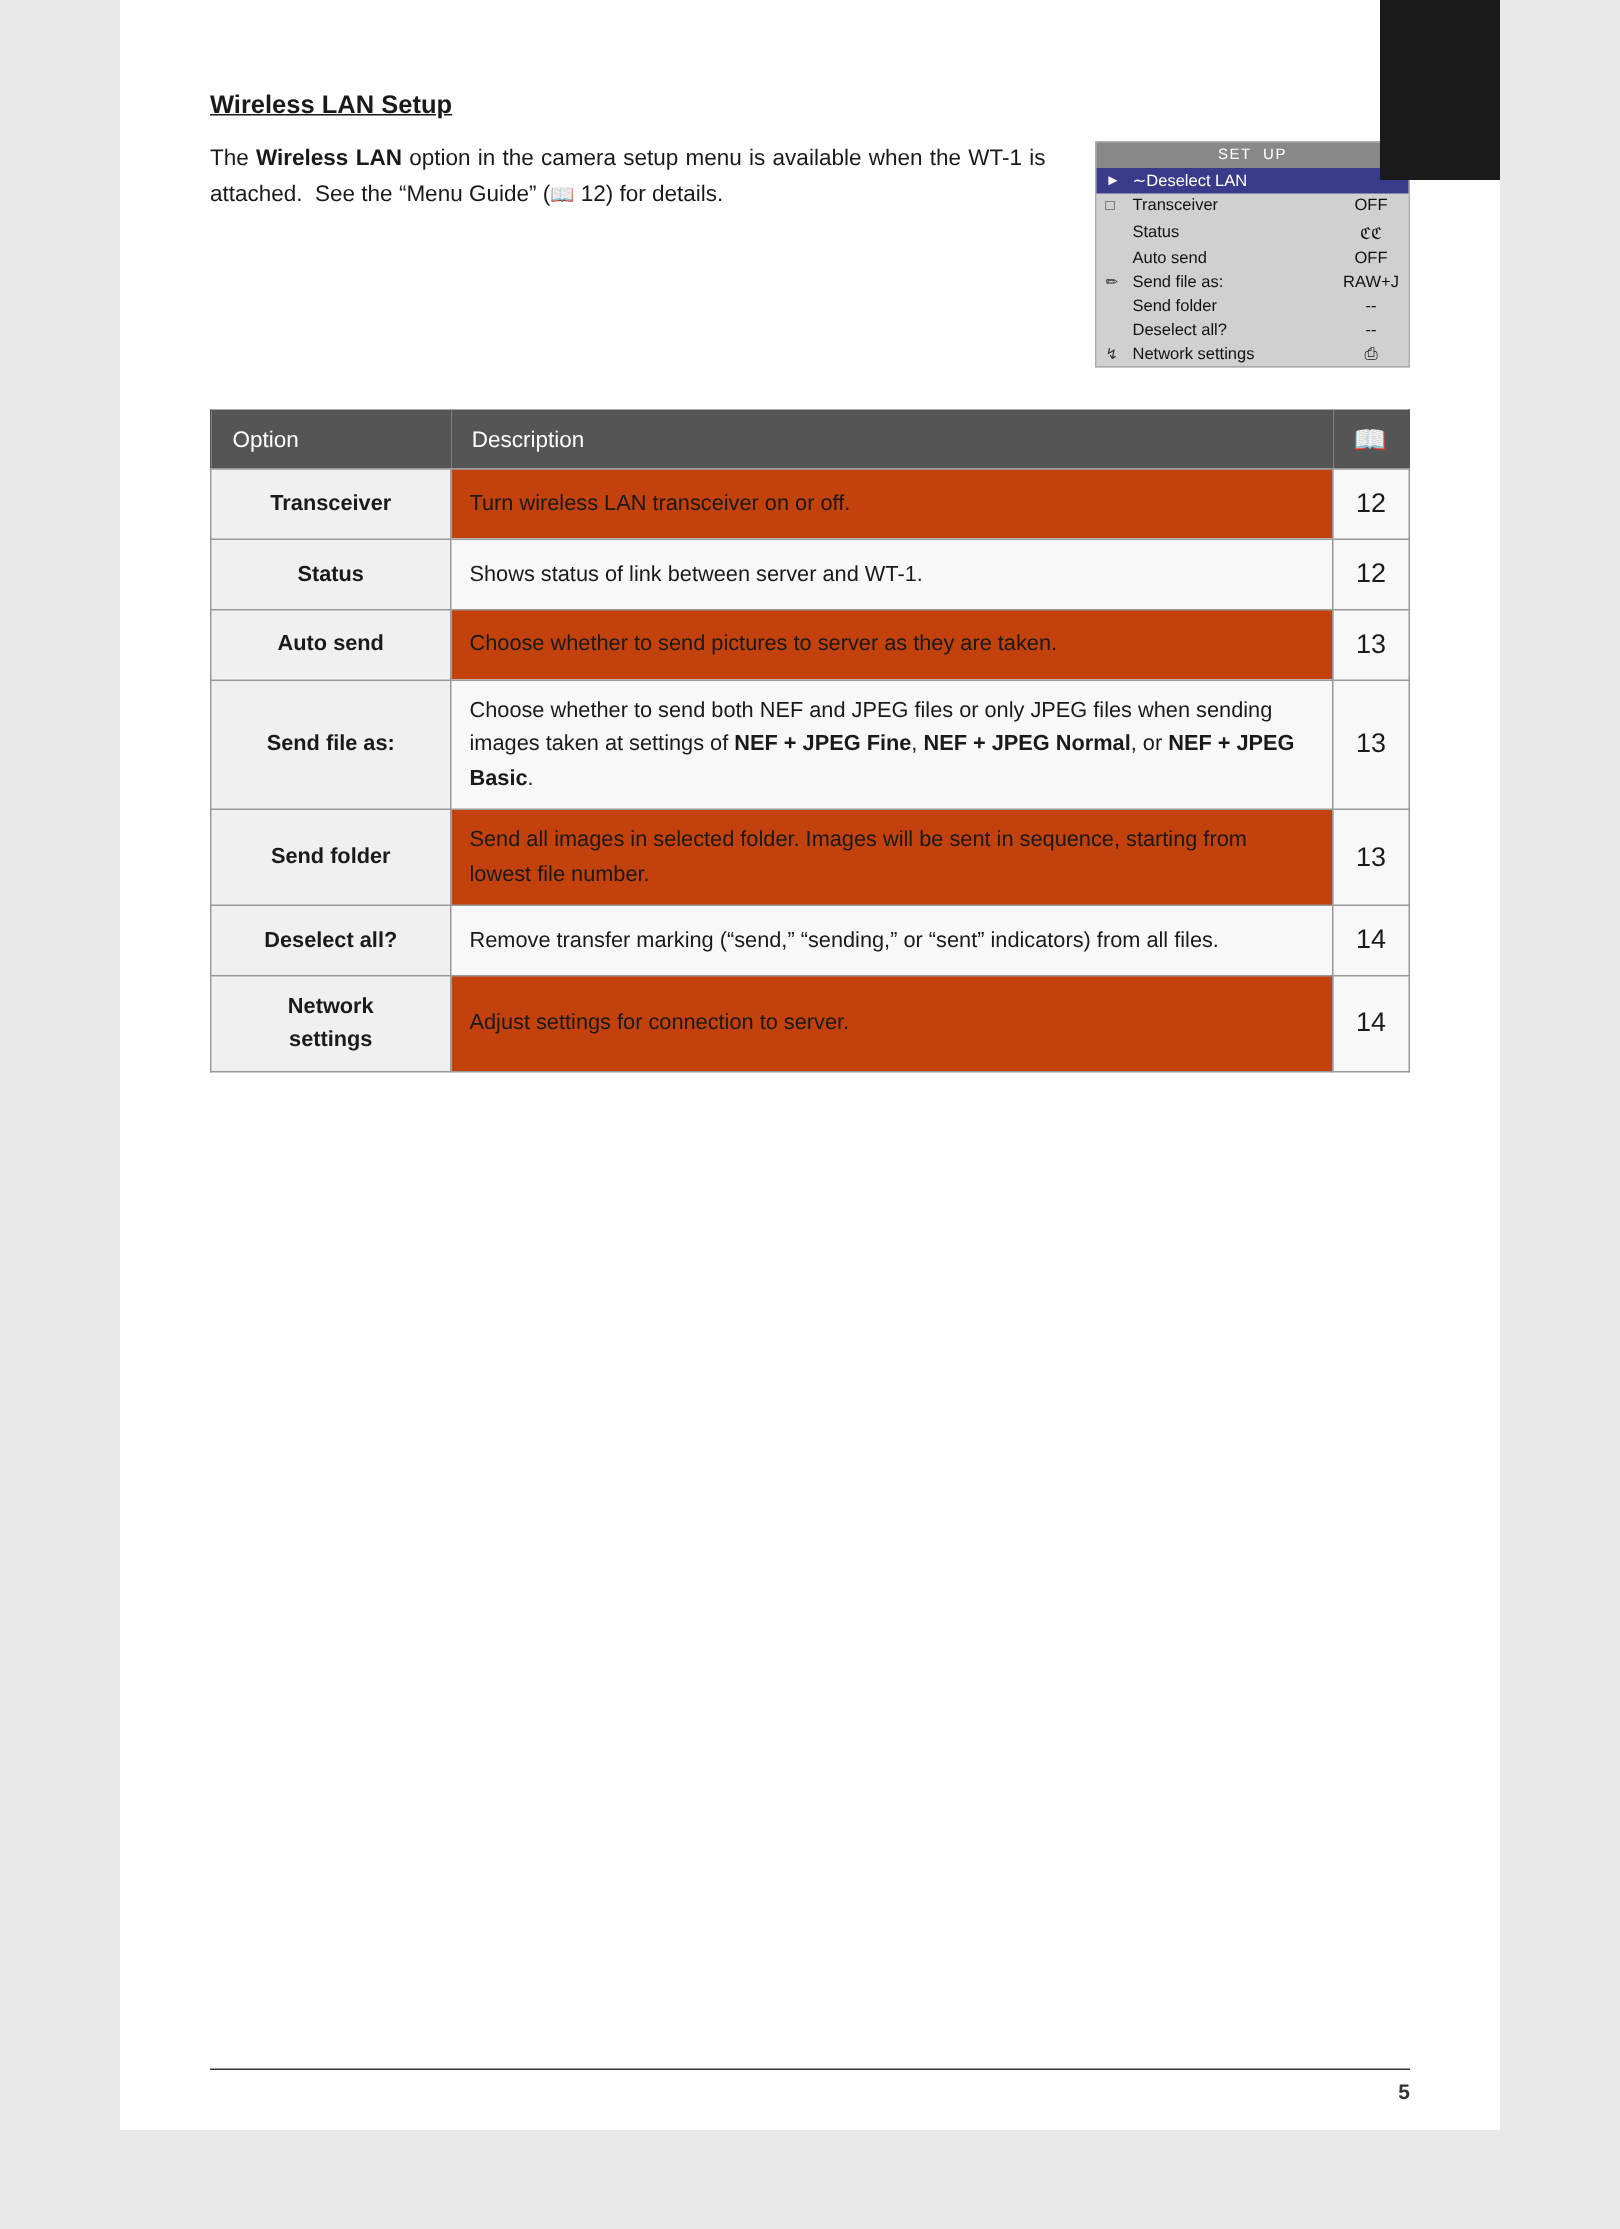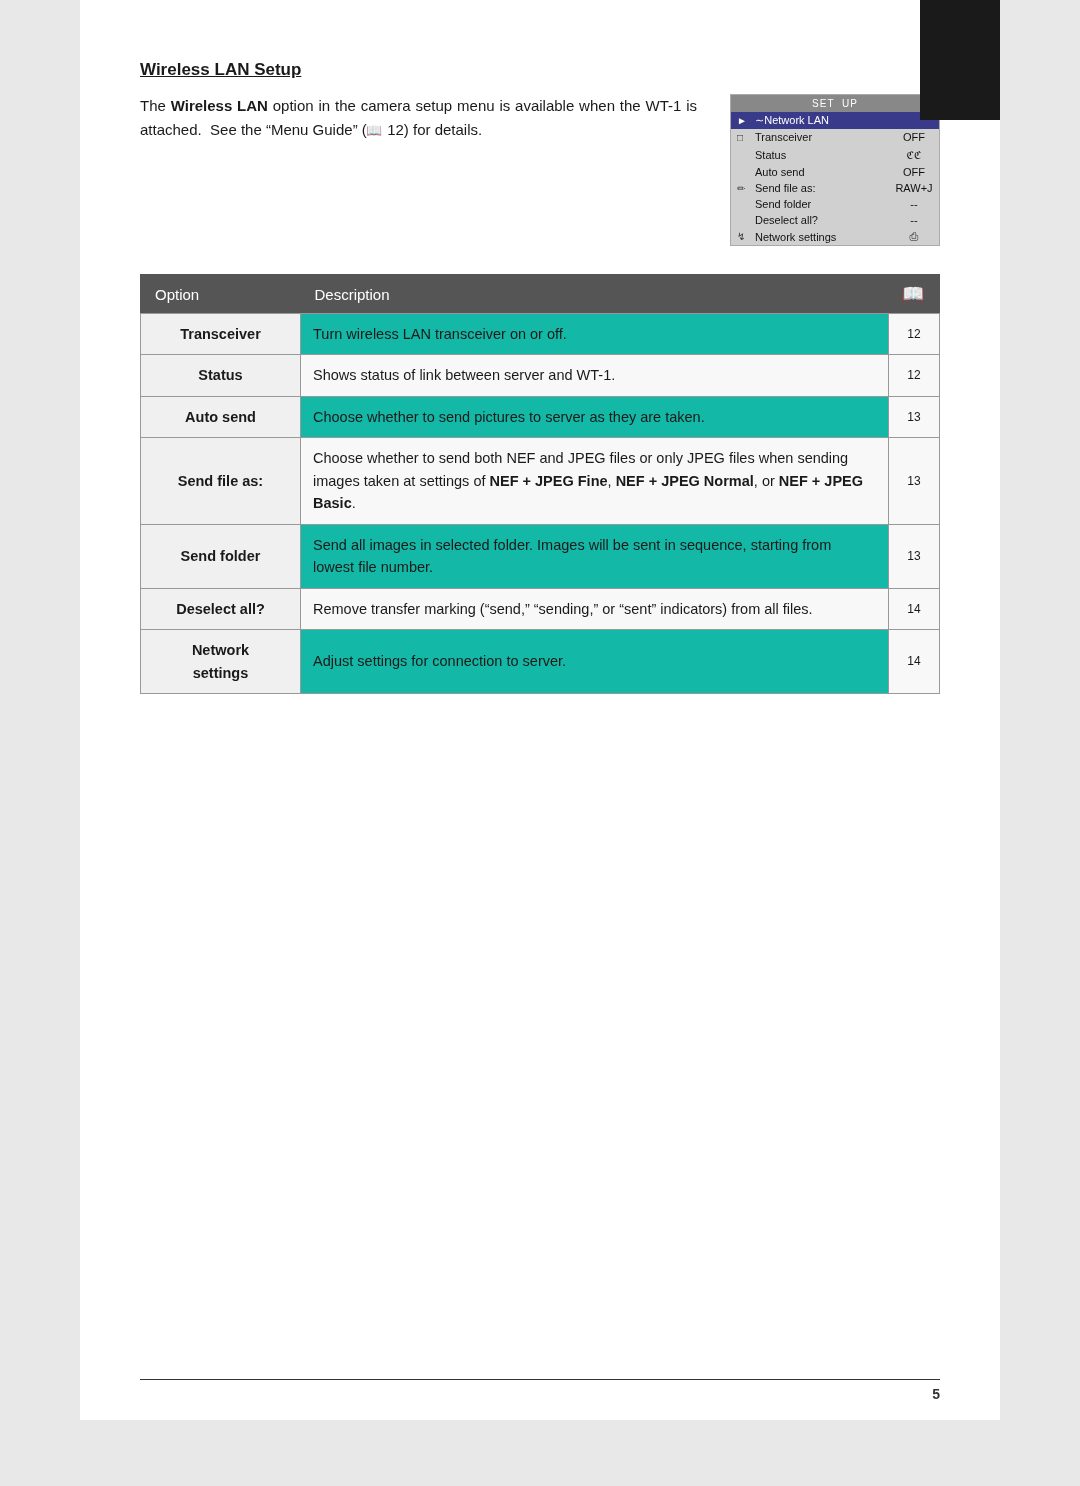--- a/index.html
+++ b/index.html
@@ -151,26 +151,26 @@
     .options-table td.col-option {
       font-weight: bold;
       text-align: center;
       background: #f0f0f0;
       vertical-align: middle;
     }
 
     .options-table td.col-page {
       text-align: center;
       background: #f8f8f8;
-      font-size: 12px;
+      font-size: 18px;
       vertical-align: middle;
     }
 
     .options-table td.col-desc {
-      background: #14b8a6;
+      background: #c2410c;
     }
 
     .options-table tr:nth-child(even) td.col-desc {
       background: #f8f8f8;
     }
 
     .bold { font-weight: bold; }
 
     
     .bottom-line {
@@ -203,21 +203,21 @@
     <div class="intro-text">
       The <span class="bold">Wireless LAN</span> option in the camera setup menu is available when the WT-1 is attached.&nbsp; See the “Menu Guide” (<span style="font-size:13px;">📖</span> 12) for details.
     </div>
 
     <div class="camera-menu">
       <div class="camera-menu-header">SET&nbsp; UP</div>
       <div class="camera-menu-body">
 
         <div class="camera-menu-row active">
           <span class="icon-col">►</span>
-          <span class="label-col">∼Network LAN</span>
+          <span class="label-col">∼Deselect LAN</span>
           <span class="value-col"></span>
         </div>
         <div class="camera-menu-row">
           <span class="icon-col">□</span>
           <span class="label-col">Transceiver</span>
           <span class="value-col">OFF</span>
         </div>
         <div class="camera-menu-row">
           <span class="icon-col"></span>
           <span class="label-col">Status</span>

